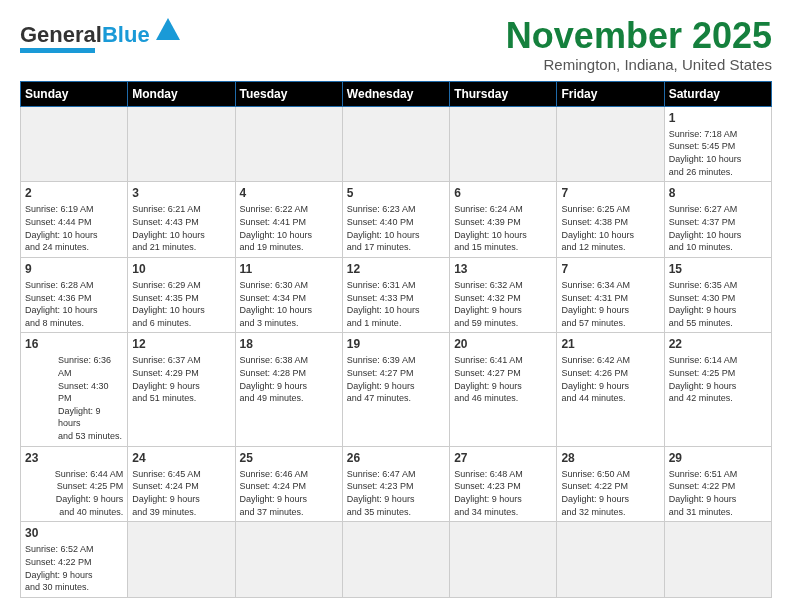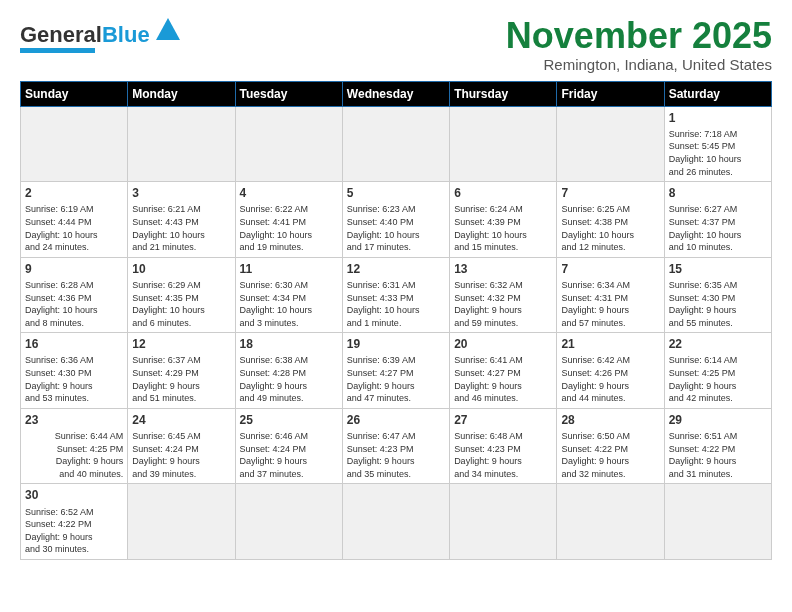--- a/index.html
+++ b/index.html
@@ -246,21 +246,21 @@
             <span class="day-num">15</span>
             <div class="day-info" style="white-space: pre-line;">Sunrise: 6:35 AM
 Sunset: 4:30 PM
 Daylight: 9 hours
 and 55 minutes.</div>
           </td>
         </tr>
         <tr>
           <td>
             <span class="day-num">16</span>
-            <div class="day-info" style="white-space: pre-line;">Sunrise: 6:36 AM
+            <div class="day-info" style="white-space: pre-line; margin-left: 33px;">Sunrise: 6:36 AM
 Sunset: 4:30 PM
 Daylight: 9 hours
 and 53 minutes.</div>
           </td>
           <td>
             <span class="day-num">12</span>
             <div class="day-info" style="white-space: pre-line;">Sunrise: 6:37 AM
 Sunset: 4:29 PM
 Daylight: 9 hours
 and 51 minutes.</div>

